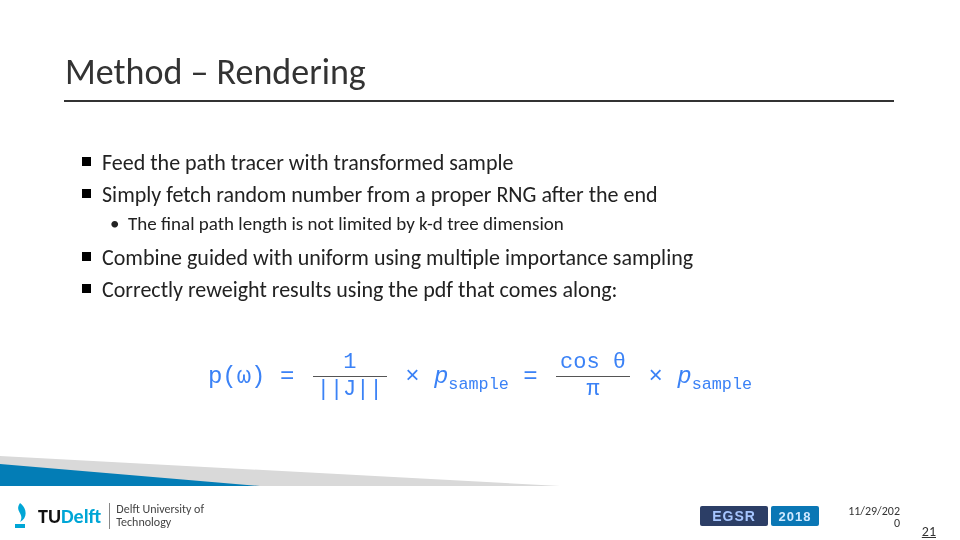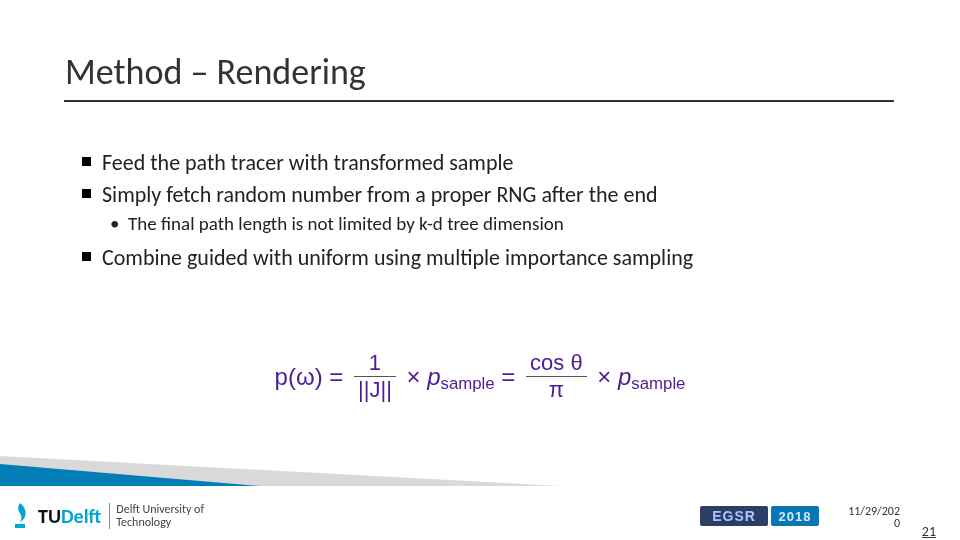--- a/index.html
+++ b/index.html
@@ -78,23 +78,23 @@
     left: 28px;
     top: 0;
     font-size: 19px;
   }
   .formula {
     position: absolute;
     left: 0;
     right: 0;
     top: 352px;
     text-align: center;
-    font-family: Liberation Sans, sans-serif;
+    font-family: Liberation Mono, monospace;
     font-size: 24px;
-    color: #4c1d95;
+    color: #3b82f6;
     white-space: nowrap;
   }
   .formula .frac {
     display: inline-block;
     vertical-align: middle;
     text-align: center;
     font-size: 22px;
     line-height: 1;
     margin: 0 4px;
   }
@@ -172,20 +172,21 @@
 
   <div class="title">Method – Rendering</div>
   <div class="title-rule"></div>
 
 
   <div class="body">
     <div class="lvl1">Feed the path tracer with transformed sample</div>
     <div class="lvl1">Simply fetch random number from a proper RNG after the end</div>
     <div class="lvl2">The final path length is not limited by k-d tree dimension</div>
     <div class="lvl1">Combine guided with uniform using multiple importance sampling</div>
+    <div class="lvl1">Correctly reweight results using the pdf that comes along:</div>
   </div>
 
   <div class="formula">
     <span class="mid">p(ω)</span><span class="mid"> = </span><span class="frac"><span class="num">1</span><span class="den">||J||</span></span><span class="mid"> × </span><span class="mid" style="font-style:italic">p</span><span class="sub">sample</span><span class="mid"> = </span><span class="frac"><span class="num">cos θ</span><span class="den">π</span></span><span class="mid"> × </span><span class="mid" style="font-style:italic">p</span><span class="sub">sample</span>
   </div>
 
   <div class="wedge-base"></div>
   <div class="wedge-over"></div>
 
   <div class="tudelft">

